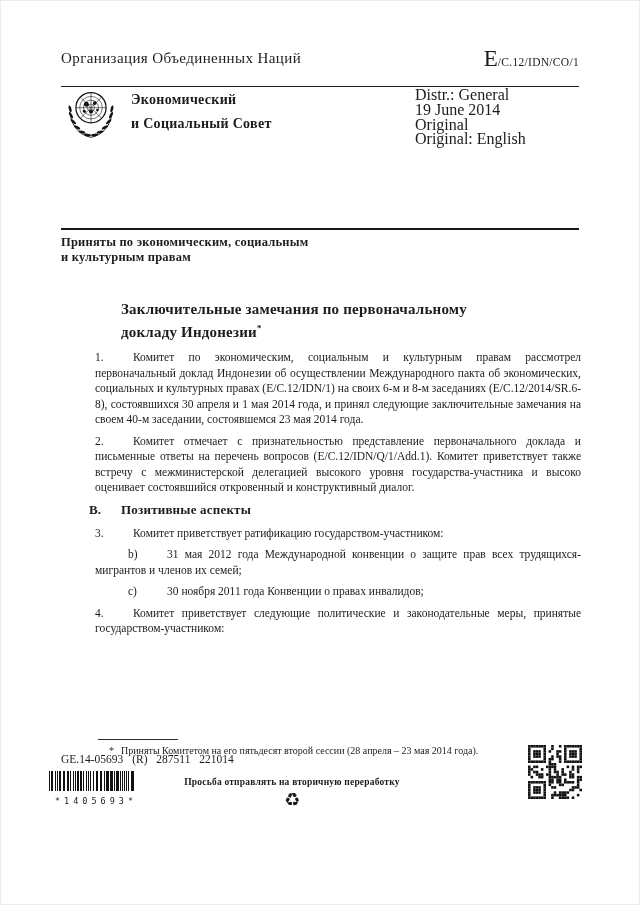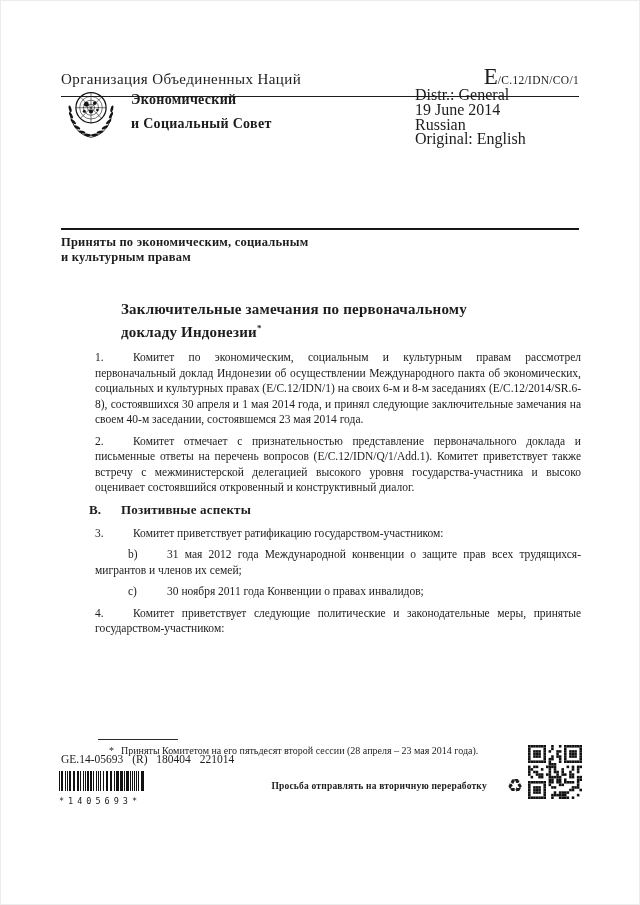--- a/index.html
+++ b/index.html
@@ -8,24 +8,24 @@
     width:640px;height:905px;
     background:#ffffff;
     font-family:"Liberation Serif","DejaVu Serif",serif;
     color:#1c1c1c;
     overflow:hidden;
     box-sizing:border-box;
     border:1px solid #ececec;
   }
   
   .header-row{
-    position:absolute;left:60px;right:60px;top:64px;
-    display:flex;justify-content:space-between;align-items:flex-end;
+    position:absolute;left:60px;right:60px;top:46px;
+    display:flex;justify-content:space-between;align-items:center;
     border-bottom:1.5px solid #1c1c1c;
-    padding-bottom:8px;
+    padding-bottom:16px;
   }
   .org-name{font-size:15px;letter-spacing:.4px;}
   .doc-symbol{white-space:nowrap;}
   .doc-symbol .big-e{font-size:23px;line-height:1;vertical-align:baseline;}
   .doc-symbol .sym-rest{font-size:11.5px;letter-spacing:.3px;}
   
   .emblem{position:absolute;left:61px;top:85px;width:58px;height:55px;}
   .council-name{
     position:absolute;left:130px;top:87px;
     font-size:14px;font-weight:bold;line-height:24px;letter-spacing:.3px;
@@ -46,28 +46,28 @@
   .subpara .letter{display:inline-block;width:39px;text-indent:0;}
   .heading{margin:0 0 8px 0;font-size:13px;font-weight:bold;letter-spacing:.2px;}
   .heading .letter{display:inline-block;width:32px;}
   
   .footnote{position:absolute;left:97px;top:738px;width:440px;font-size:10px;line-height:13px;}
   .footnote-rule{width:80px;border-top:1.3px solid #2a2a2a;margin-bottom:4px;}
   .footnote-text{padding-left:11px;}
   .footnote-text .fn-marker{display:inline-block;width:12px;}
   
   .ge-line{position:absolute;left:60px;top:752px;font-size:11.5px;word-spacing:6px;white-space:pre;}
-  .barcode-wrap{position:absolute;left:58px;top:770px;width:92px;}
+  .barcode-wrap{position:absolute;left:44px;top:770px;width:92px;text-align:right;}
   .barcode-digits{
     font-family:"DejaVu Sans Mono",monospace;
     font-size:8.5px;letter-spacing:4px;margin-top:1px;white-space:nowrap;
   }
   .recycle-row{
     position:absolute;left:60px;top:776px;width:462px;
-    display:flex;justify-content:flex-end;align-items:center;gap:20px;
+    display:flex;justify-content:flex-end;align-items:center;gap:4px;flex-direction:column;
   }
   .recycle-text{font-size:9.5px;font-weight:bold;letter-spacing:.2px;}
   .recycle-icon{font-family:"DejaVu Sans",sans-serif;font-size:18px;line-height:1;}
   .qr{position:absolute;left:527px;top:744px;width:54px;height:54px;}
 </style>
 </head>
 <body>
 
 <div class="page">
 
@@ -119,21 +119,21 @@
   </div>
 
   <div class="council-name">
     <div>Экономический</div>
     <div>и Социальный Совет</div>
   </div>
 
   <div class="distr-block">
     <div>Distr.: General</div>
     <div>19 June 2014</div>
-    <div>Russian</div>
+    <div>Original</div>
     <div>Original: English</div>
   </div>
 
   <div class="rule-thick"></div>
 
   <div class="committee">
     <div>Приняты по экономическим, социальным</div>
     <div>и культурным правам</div>
   </div>
 
@@ -155,21 +155,21 @@
     <p class="para subpara"><span class="letter">c)</span><span>30 ноября 2011 года Конвенции о правах инвалидов;</span></p>
 
     <p class="para"><span class="num">4.</span><span>Комитет приветствует следующие политические и законодательные меры, принятые государством-участником:</span></p>
   </div>
 
   <div class="footnote">
     <div class="footnote-rule"></div>
     <div class="footnote-text"><span class="fn-marker">*</span><span>Приняты Комитетом на его пятьдесят второй сессии (28 апреля – 23 мая 2014 года).</span></div>
   </div>
 
-  <div class="ge-line">GE.14-05693 (R) 180404 221014</div>
+  <div class="ge-line">GE.14-05693 (R) 287511 221014</div>
 
   <div class="barcode-wrap">
     <svg id="barcode-svg" width="88" height="20">
         <rect x="0" y="0" width="1" height="20" fill="#111"></rect>
         <rect x="2" y="0" width="2" height="20" fill="#111"></rect>
         <rect x="6" y="0" width="1" height="20" fill="#111"></rect>
         <rect x="8" y="0" width="1" height="20" fill="#111"></rect>
         <rect x="10" y="0" width="2" height="20" fill="#111"></rect>
         <rect x="14" y="0" width="2" height="20" fill="#111"></rect>
         <rect x="18" y="0" width="2" height="20" fill="#111"></rect>

